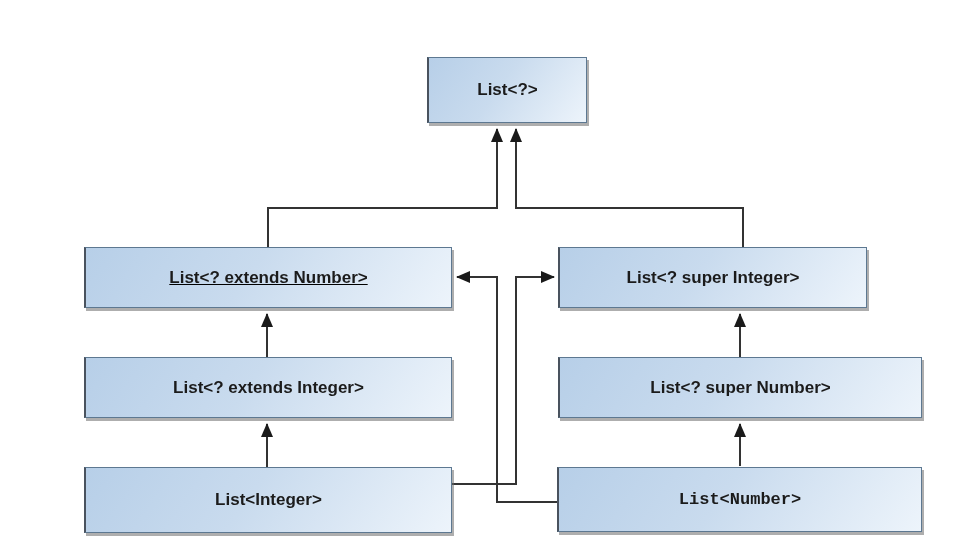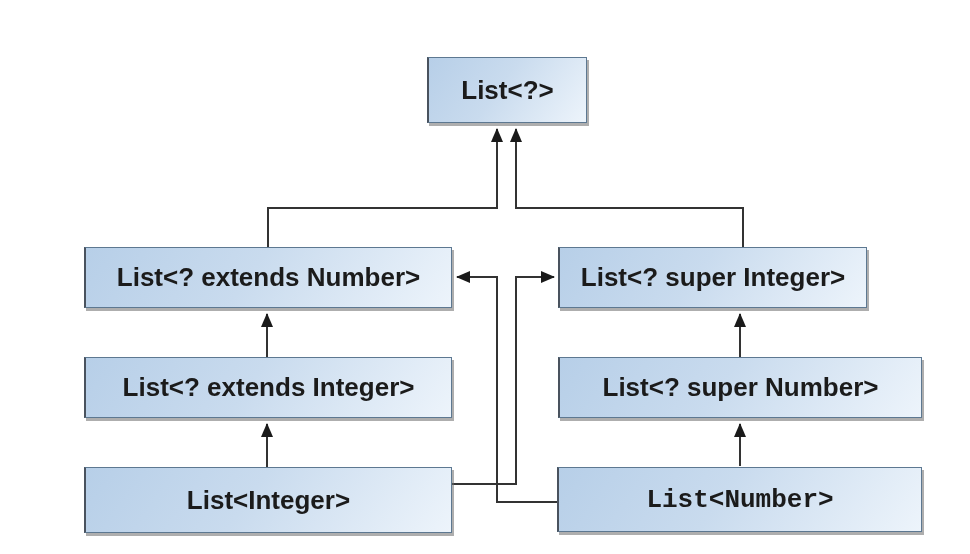--- a/index.html
+++ b/index.html
@@ -28,27 +28,27 @@
     align-items: center;
     justify-content: center;
     box-sizing: border-box;
     background: linear-gradient(125deg, #b7cfe8 0%, #c9dbee 45%, #edf4fb 100%);
     border: 1px solid #5d7891;
     border-left: 2px solid #49525e;
     box-shadow: 2px 3px 0 rgba(108,108,108,0.55);
   }
   .node .lbl {
     font-weight: bold;
-    font-size: 26px;
+    font-size: 17px;
     color: #1b1b1b;
     white-space: nowrap;
   }
   
   #n-any      { left: 427px; top:  57px; width: 160px; height: 66px; }
-  #n-ext-num  { left:  84px; top: 247px; width: 368px; height: 61px; }
+  #n-ext-num  { left:  84px; top: 247px; width: 368px; height: 61px; text-decoration: underline; }
   #n-sup-int  { left: 558px; top: 247px; width: 309px; height: 61px; }
   #n-ext-int  { left:  84px; top: 357px; width: 368px; height: 61px; }
   #n-sup-num  { left: 558px; top: 357px; width: 364px; height: 61px; }
   #n-int      { left:  84px; top: 467px; width: 368px; height: 66px; }
   #n-num      { left: 557px; top: 467px; width: 365px; height: 65px; font-family: Liberation Mono, monospace; }
 </style>
 </head>
 <body>
 
 <div class="canvas">

